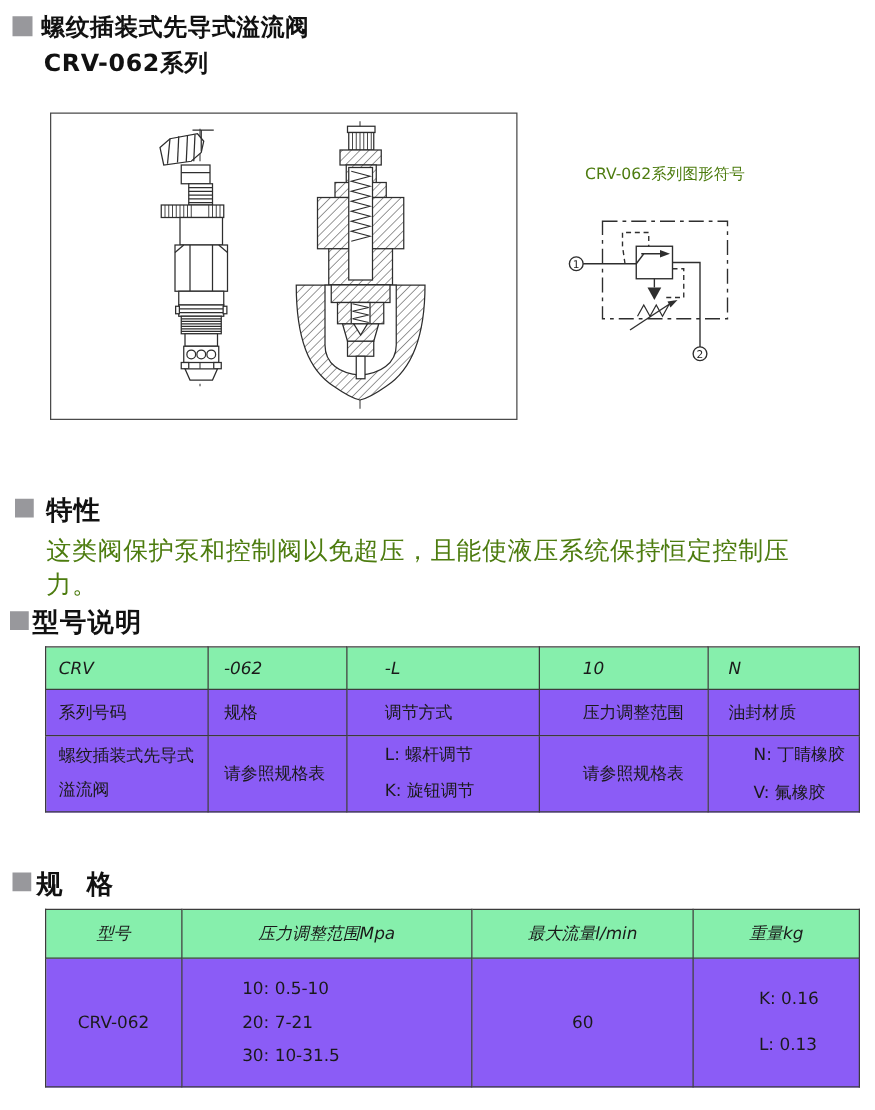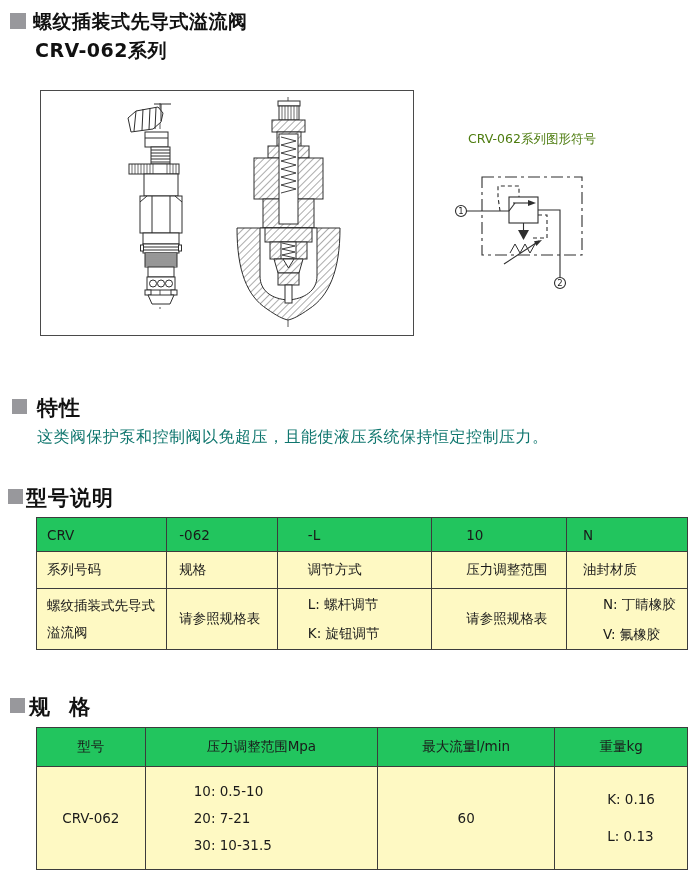--- a/index.html
+++ b/index.html
@@ -5,26 +5,26 @@
   html,body{margin:0;padding:0;}
   body{
     width:700px;height:888px;position:relative;background:#ffffff;
     font-family:"DejaVu Sans","Liberation Sans",sans-serif;
     color:#1a1a1a;overflow:hidden;
   }
   .abs{position:absolute;}
   .bullet{position:absolute;background:#98989c;}
   .h1{font-size:19px;font-weight:bold;color:#111;letter-spacing:0.5px;}
   .h2{font-size:21px;font-weight:bold;color:#111;letter-spacing:1px;}
-  .body-text{font-size:16px;color:#0f766e;letter-spacing:0.5px;}
+  .body-text{font-size:20px;color:#4d7c0f;letter-spacing:0.5px;}
   .caption{font-size:12.5px;color:#4d7c0f;}
   .frame{position:absolute;border:1.5px solid #4a4a4a;background:#fff;}
   table{border-collapse:collapse;table-layout:fixed;font-size:13.5px;color:#1a1a1a;}
-  td{border:1.6px solid #3c3c3c;vertical-align:middle;background:#fef9c3;padding:0;}
-  tr.thead td{background:#22c55e;}
+  td{border:1.6px solid #3c3c3c;vertical-align:middle;background:#8b5cf6;padding:0;}
+  tr.thead td{background:#86efac;font-style:italic;}
   
   .t1 .c1{padding-left:10px;}
   .t1 .c2{padding-left:12px;}
   .t1 .c3{padding-left:30px;}
   .t1 .c4{padding-left:34px;}
   .t1 .c5{padding-left:16px;}
   .t1 .lines div{line-height:27px;}
   .t1 .lines3 div{line-height:29px;}
   .t1 .lines5 div{line-height:30px;margin-left:20px;}
   

